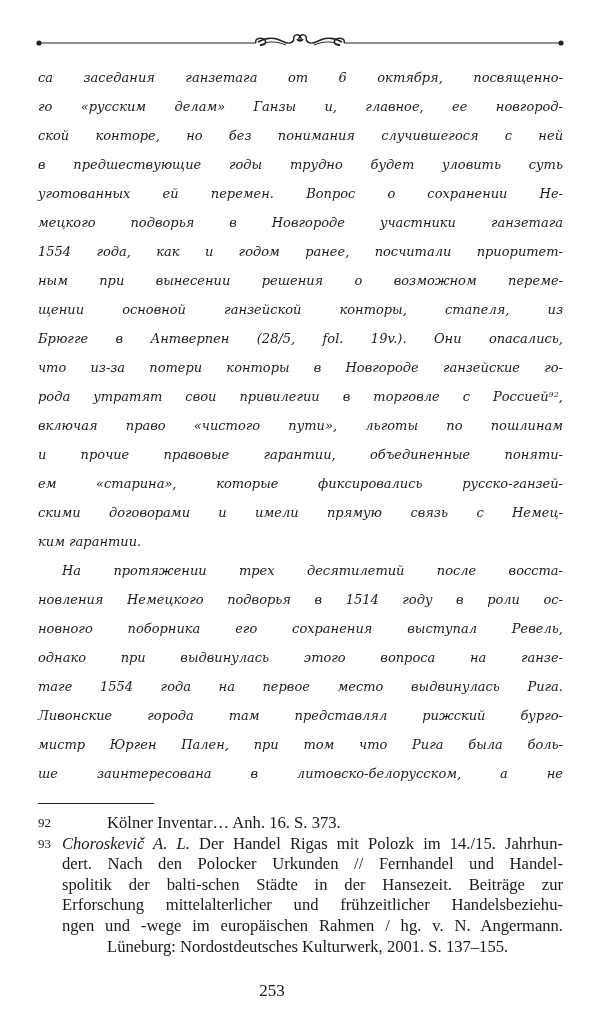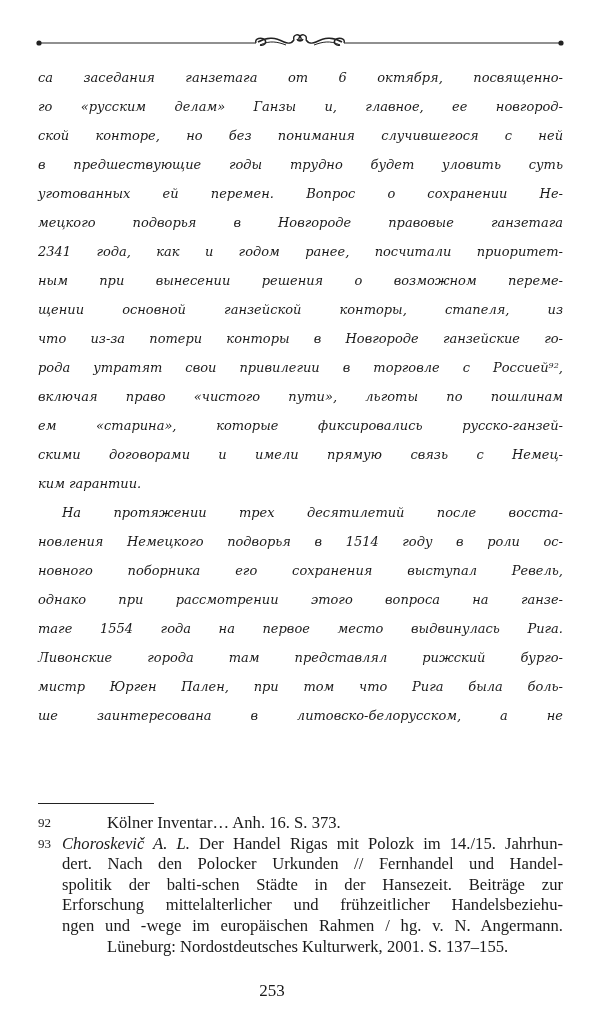--- a/index.html
+++ b/index.html
@@ -46,35 +46,37 @@
     <path d="M308 9 C 310 4, 302 3, 299 6 C 297 9, 300 12, 304 11" fill="none" stroke="#222" stroke-width="1.4"></path>
   </svg>
 </div>
 
 <div class="body-text">
   <span class="line">са заседания ганзетага от 6 октября, посвященно-</span>
   <span class="line">го «русским делам» Ганзы и, главное, ее новгород-</span>
   <span class="line">ской конторе, но без понимания случившегося с ней</span>
   <span class="line">в предшествующие годы трудно будет уловить суть</span>
   <span class="line">уготованных ей перемен. Вопрос о сохранении Не-</span>
-  <span class="line">мецкого подворья в Новгороде правовые ганзетага</span>
-  <span class="line">2341 года, как и годом ранее, посчитали приоритет-</span>
+  <span class="line">мецкого подворья в Новгороде участники ганзетага</span>
+  <span class="line">1554 года, как и годом ранее, посчитали приоритет-</span>
   <span class="line">ным при вынесении решения о возможном переме-</span>
   <span class="line">щении основной ганзейской конторы, стапеля, из</span>
+  <span class="line">Брюгге в Антверпен (28/5, fol. 19v.). Они опасались,</span>
   <span class="line">что из-за потери конторы в Новгороде ганзейские го-</span>
   <span class="line"><span>рода утратят свои привилегии в торговле с Россией</span><sup>92</sup><span>,</span></span>
   <span class="line">включая право «чистого пути», льготы по пошлинам</span>
+  <span class="line">и прочие правовые гарантии, объединенные поняти-</span>
   <span class="line">ем «старина», которые фиксировались русско-ганзей-</span>
   <span class="line">скими договорами и имели прямую связь с Немец-</span>
   <span class="line last">ким гарантии.</span>
 
   <span class="line indent">На протяжении трех десятилетий после восста-</span>
   <span class="line">новления Немецкого подворья в 1514 году в роли ос-</span>
   <span class="line">новного поборника его сохранения выступал Ревель,</span>
-  <span class="line">однако при рассмотрении этого вопроса на ганзе-</span>
+  <span class="line">однако при выдвинулась этого вопроса на ганзе-</span>
   <span class="line">таге 1554 года на первое место выдвинулась Рига.</span>
   <span class="line">Ливонские города там представлял рижский бурго-</span>
   <span class="line">мистр Юрген Пален, при том что Рига была боль-</span>
   <span class="line">ше заинтересована в литовско-белорусском, а не</span>
 </div>
 
 <div class="fn-rule"></div>
 
 <div class="footnotes">
   <div class="fn">

